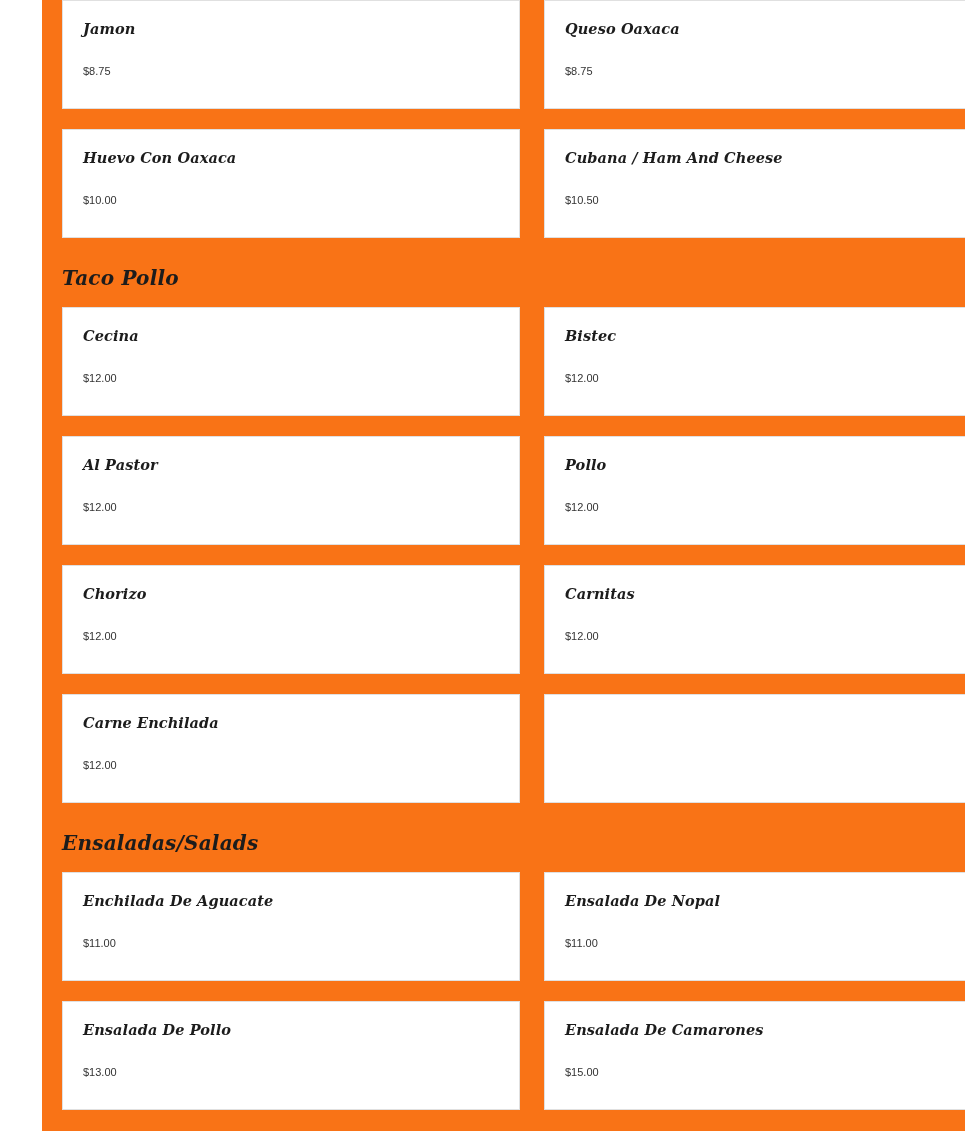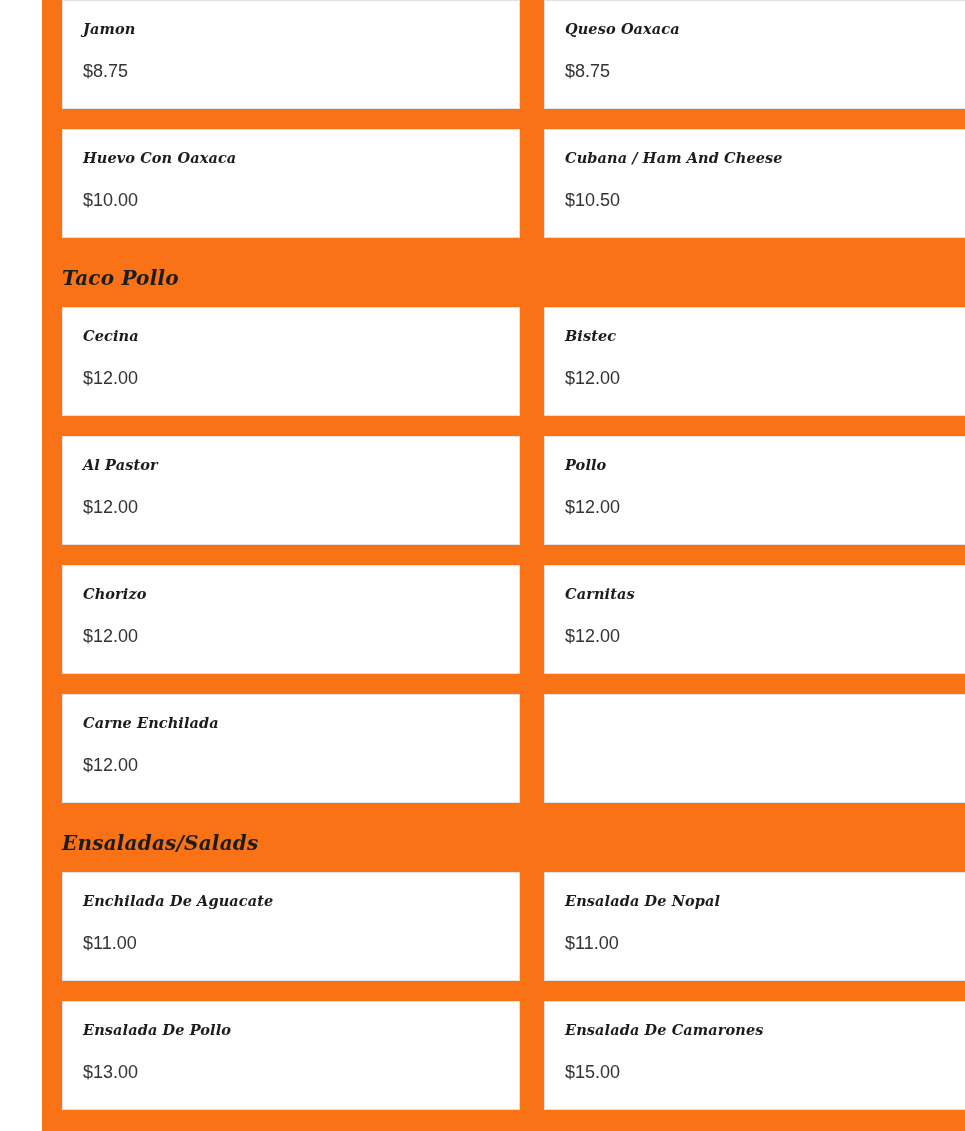--- a/index.html
+++ b/index.html
@@ -54,21 +54,21 @@
     font-style: italic;
     font-weight: 700;
     font-size: 14.5px;
     line-height: 20px;
     color: #1c1c1c;
     margin: 0 0 22px 0;
     letter-spacing: 0.1px;
   }
   .card-price {
     font-family: "Liberation Sans", sans-serif;
-    font-size: 18px;
+    font-size: 11px;
     line-height: 20px;
     color: #333333;
     margin: 0;
   }
   
   .clipped-group {
     margin-top: -42px;
   }
   .group { margin-top: 0; }
   .group + .group { margin-top: 0; }

